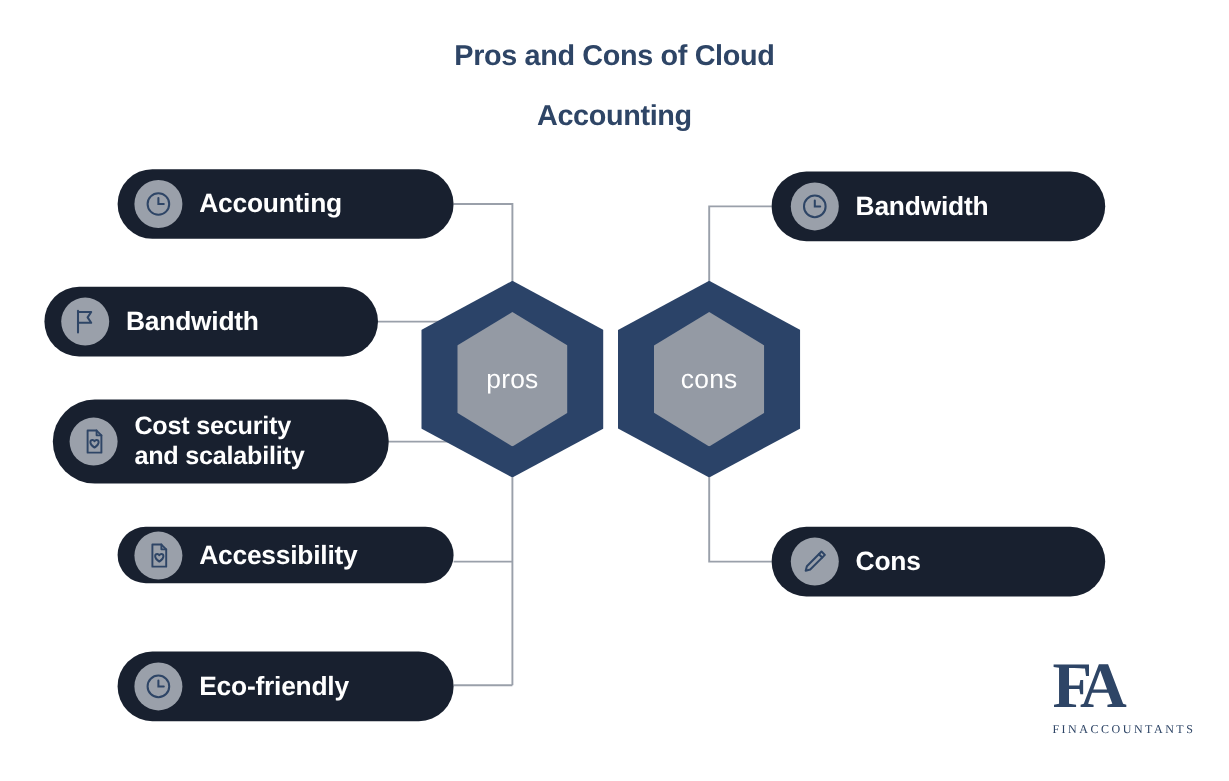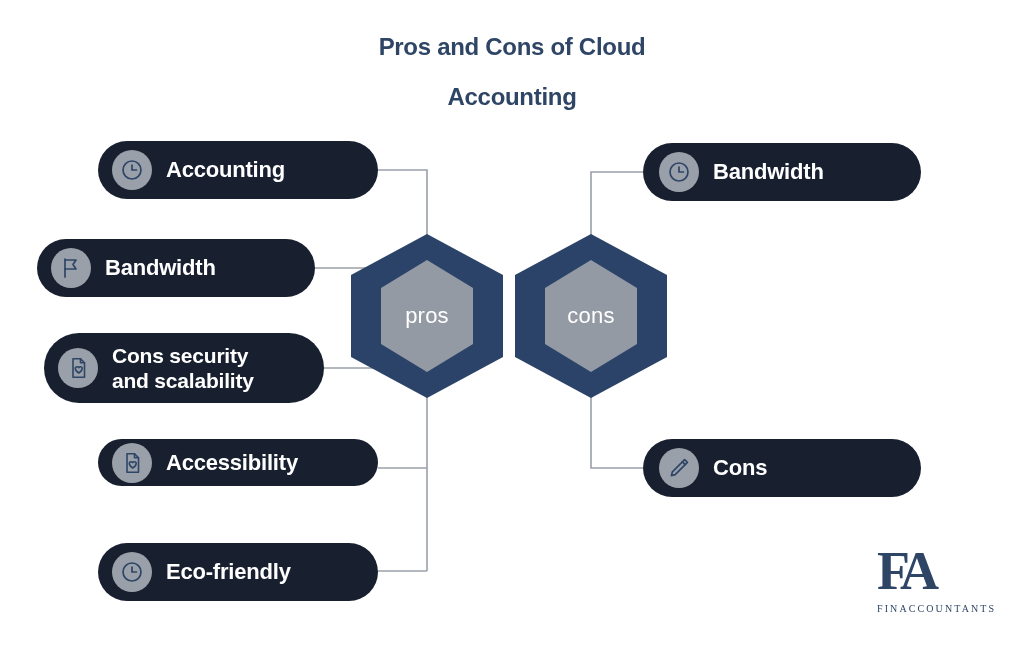--- a/index.html
+++ b/index.html
@@ -216,21 +216,21 @@
   </div>
 
   <div class="pill left" id="pill-data">
     <span class="pill-icon">
       <svg width="24" height="24" viewBox="0 0 24 24" fill="none" stroke="#2e4566" stroke-width="1.6" stroke-linecap="round" stroke-linejoin="round">
         <path d="M7 2.8 L14.5 2.8 L18.5 6.8 L18.5 21.2 L7 21.2 Z"></path>
         <path d="M14.5 2.8 L14.5 6.8 L18.5 6.8"></path>
         <path d="M12.75 17 C12.75 17 9.3 14.9 9.3 12.6 C9.3 11.45 10.2 10.7 11.1 10.7 C11.85 10.7 12.45 11.2 12.75 11.7 C13.05 11.2 13.65 10.7 14.4 10.7 C15.3 10.7 16.2 11.45 16.2 12.6 C16.2 14.9 12.75 17 12.75 17 Z"></path>
       </svg>
     </span>
-    <span class="pill-label two-line">Cons security
+    <span class="pill-label two-line">Cost security
 and scalability</span>
   </div>
 
   <div class="pill left" id="pill-accessibility">
     <span class="pill-icon">
       <svg width="24" height="24" viewBox="0 0 24 24" fill="none" stroke="#2e4566" stroke-width="1.6" stroke-linecap="round" stroke-linejoin="round">
         <path d="M7 2.8 L14.5 2.8 L18.5 6.8 L18.5 21.2 L7 21.2 Z"></path>
         <path d="M14.5 2.8 L14.5 6.8 L18.5 6.8"></path>
         <path d="M12.75 17 C12.75 17 9.3 14.9 9.3 12.6 C9.3 11.45 10.2 10.7 11.1 10.7 C11.85 10.7 12.45 11.2 12.75 11.7 C13.05 11.2 13.65 10.7 14.4 10.7 C15.3 10.7 16.2 11.45 16.2 12.6 C16.2 14.9 12.75 17 12.75 17 Z"></path>
       </svg>

